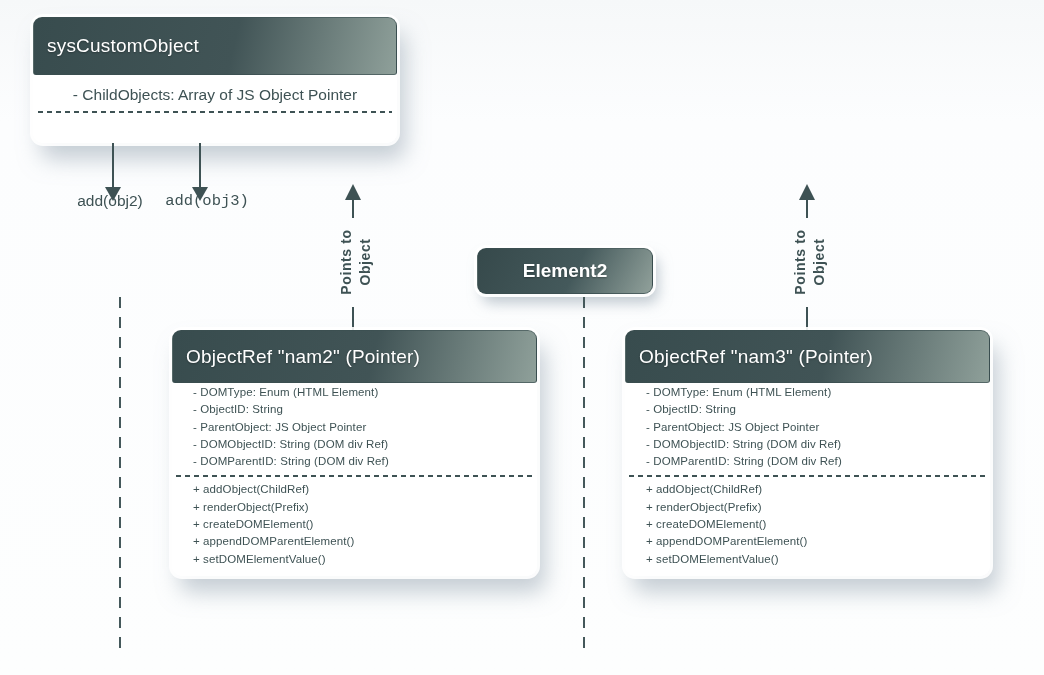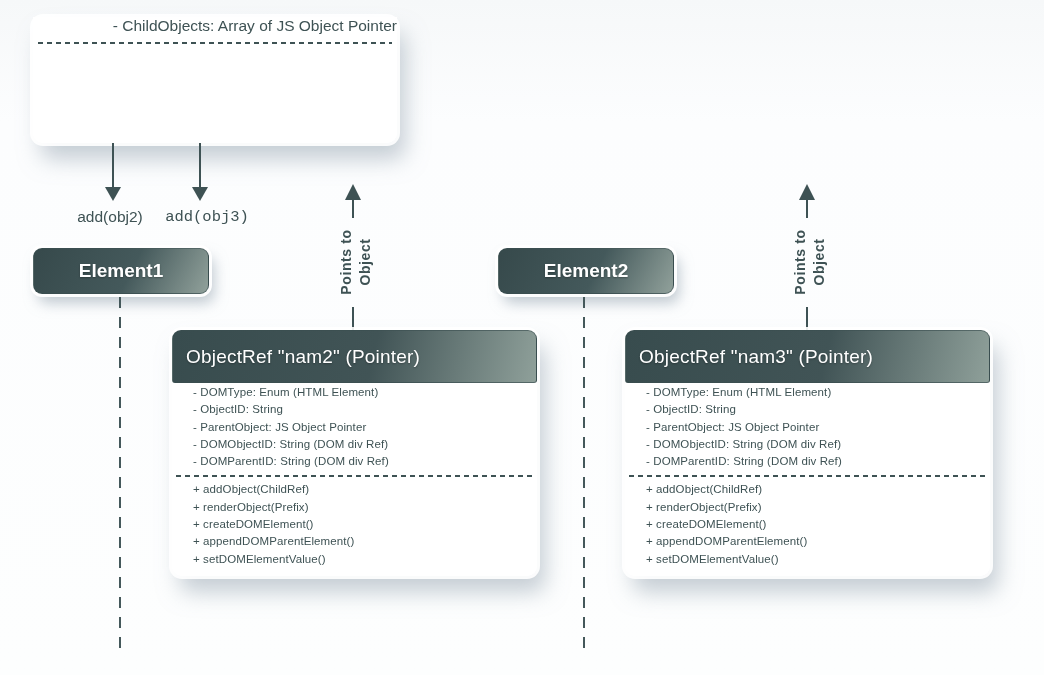--- a/index.html
+++ b/index.html
@@ -43,23 +43,23 @@
     box-sizing:border-box;
   }
   .dashed-sep{
     height:2px;
     background:repeating-linear-gradient(90deg,#3E5254 0 5px,transparent 5px 9px);
   }
   
   #sys-card{left:33px;top:17px;width:364px;height:126px;}
   #sys-card .card-header{height:58px;}
   #sys-attr{
-    text-align:right;
+    text-align:center;
     font-size:15.5px;
-    padding-bottom:7px;
+    padding-top:11px;padding-bottom:7px;
   }
   #sys-card .dashed-sep{margin:0 5px;}
   
   .ref-card{width:365px;height:246px;top:330px;}
   .ref-card .card-header{height:53px;}
   .ref-card .card-body{padding-top:1px;}
   #ref-card-0{left:172px;}
   #ref-card-1{left:625px;}
   .member-row{
     font-size:11.5px;
@@ -77,73 +77,73 @@
     background:linear-gradient(117deg,#36494B 0%,#44595B 55%,#91A19B 100%);
     border:1px solid rgba(58,78,80,.65);
     box-shadow:0 0 0 3px rgba(255,255,255,.95), 5px 9px 14px rgba(142,158,172,.55);
     color:#fff;
     font-size:19px;font-weight:bold;
     display:flex;align-items:center;justify-content:center;
     text-shadow:0 1px 2px rgba(0,0,0,.3);
     box-sizing:border-box;
   }
   #element-1{left:33px;}
-  #element-2{left:498px;}
+  #element-2{left:477px;}
   
   .vline{position:absolute;width:2px;background:#3E5254;}
   .dashed-vline{
     position:absolute;width:2px;top:297px;height:351px;
     background:repeating-linear-gradient(180deg,#44585A 0 11px,transparent 11px 20px);
   }
   .arrowhead-down{
     position:absolute;width:0;height:0;
     border-left:8px solid transparent;border-right:8px solid transparent;
     border-top:14px solid #3E5254;
   }
   .arrowhead-up{
     position:absolute;width:0;height:0;
     border-left:8px solid transparent;border-right:8px solid transparent;
     border-bottom:16px solid #3E5254;
   }
   .call-label{
-    position:absolute;top:208px;width:104px;
+    position:absolute;top:192px;width:104px;
     text-align:center;font-size:15.5px;
   }
   .points-label{
     position:absolute;top:243px;width:100px;height:38px;
     transform:rotate(-90deg);
     text-align:center;
     font-size:14px;font-weight:600;letter-spacing:.6px;
     line-height:19px;
     white-space:nowrap;
   }
 </style>
 </head>
 <body>
 
 <div id="stage">
 
   <div class="card" id="sys-card">
+    <div class="card-header">
+      <span>sysCustomObject</span>
+    </div>
     <div class="card-body">
       <div id="sys-attr">- ChildObjects: Array of JS Object Pointer</div>
       <div class="dashed-sep"></div>
     </div>
   </div>
 
   <div class="vline" style="left:112px;top:143px;height:44px;"></div>
   <div class="arrowhead-down" style="left:105px;top:187px;"></div>
   <div class="vline" style="left:199px;top:143px;height:44px;"></div>
   <div class="arrowhead-down" style="left:192px;top:187px;"></div>
 
   <div class="call-label" style="left:58px;">add(obj2)</div>
   <div class="call-label" style="left:155px;font-family:Liberation Mono, monospace;">add(obj3)</div>
 
-  <div class="element-node" id="element-1">
-    <span>Element1</span>
-  </div>
   <div class="element-node" id="element-2">
     <span>Element2</span>
   </div>
 
   <div class="dashed-vline" style="left:119px;"></div>
   <div class="dashed-vline" style="left:583px;"></div>
 
   <div class="arrowhead-up" style="left:345px;top:184px;"></div>
   <div class="vline" style="left:352px;top:200px;height:18px;"></div>
   <div class="points-label" style="left:306px;">

